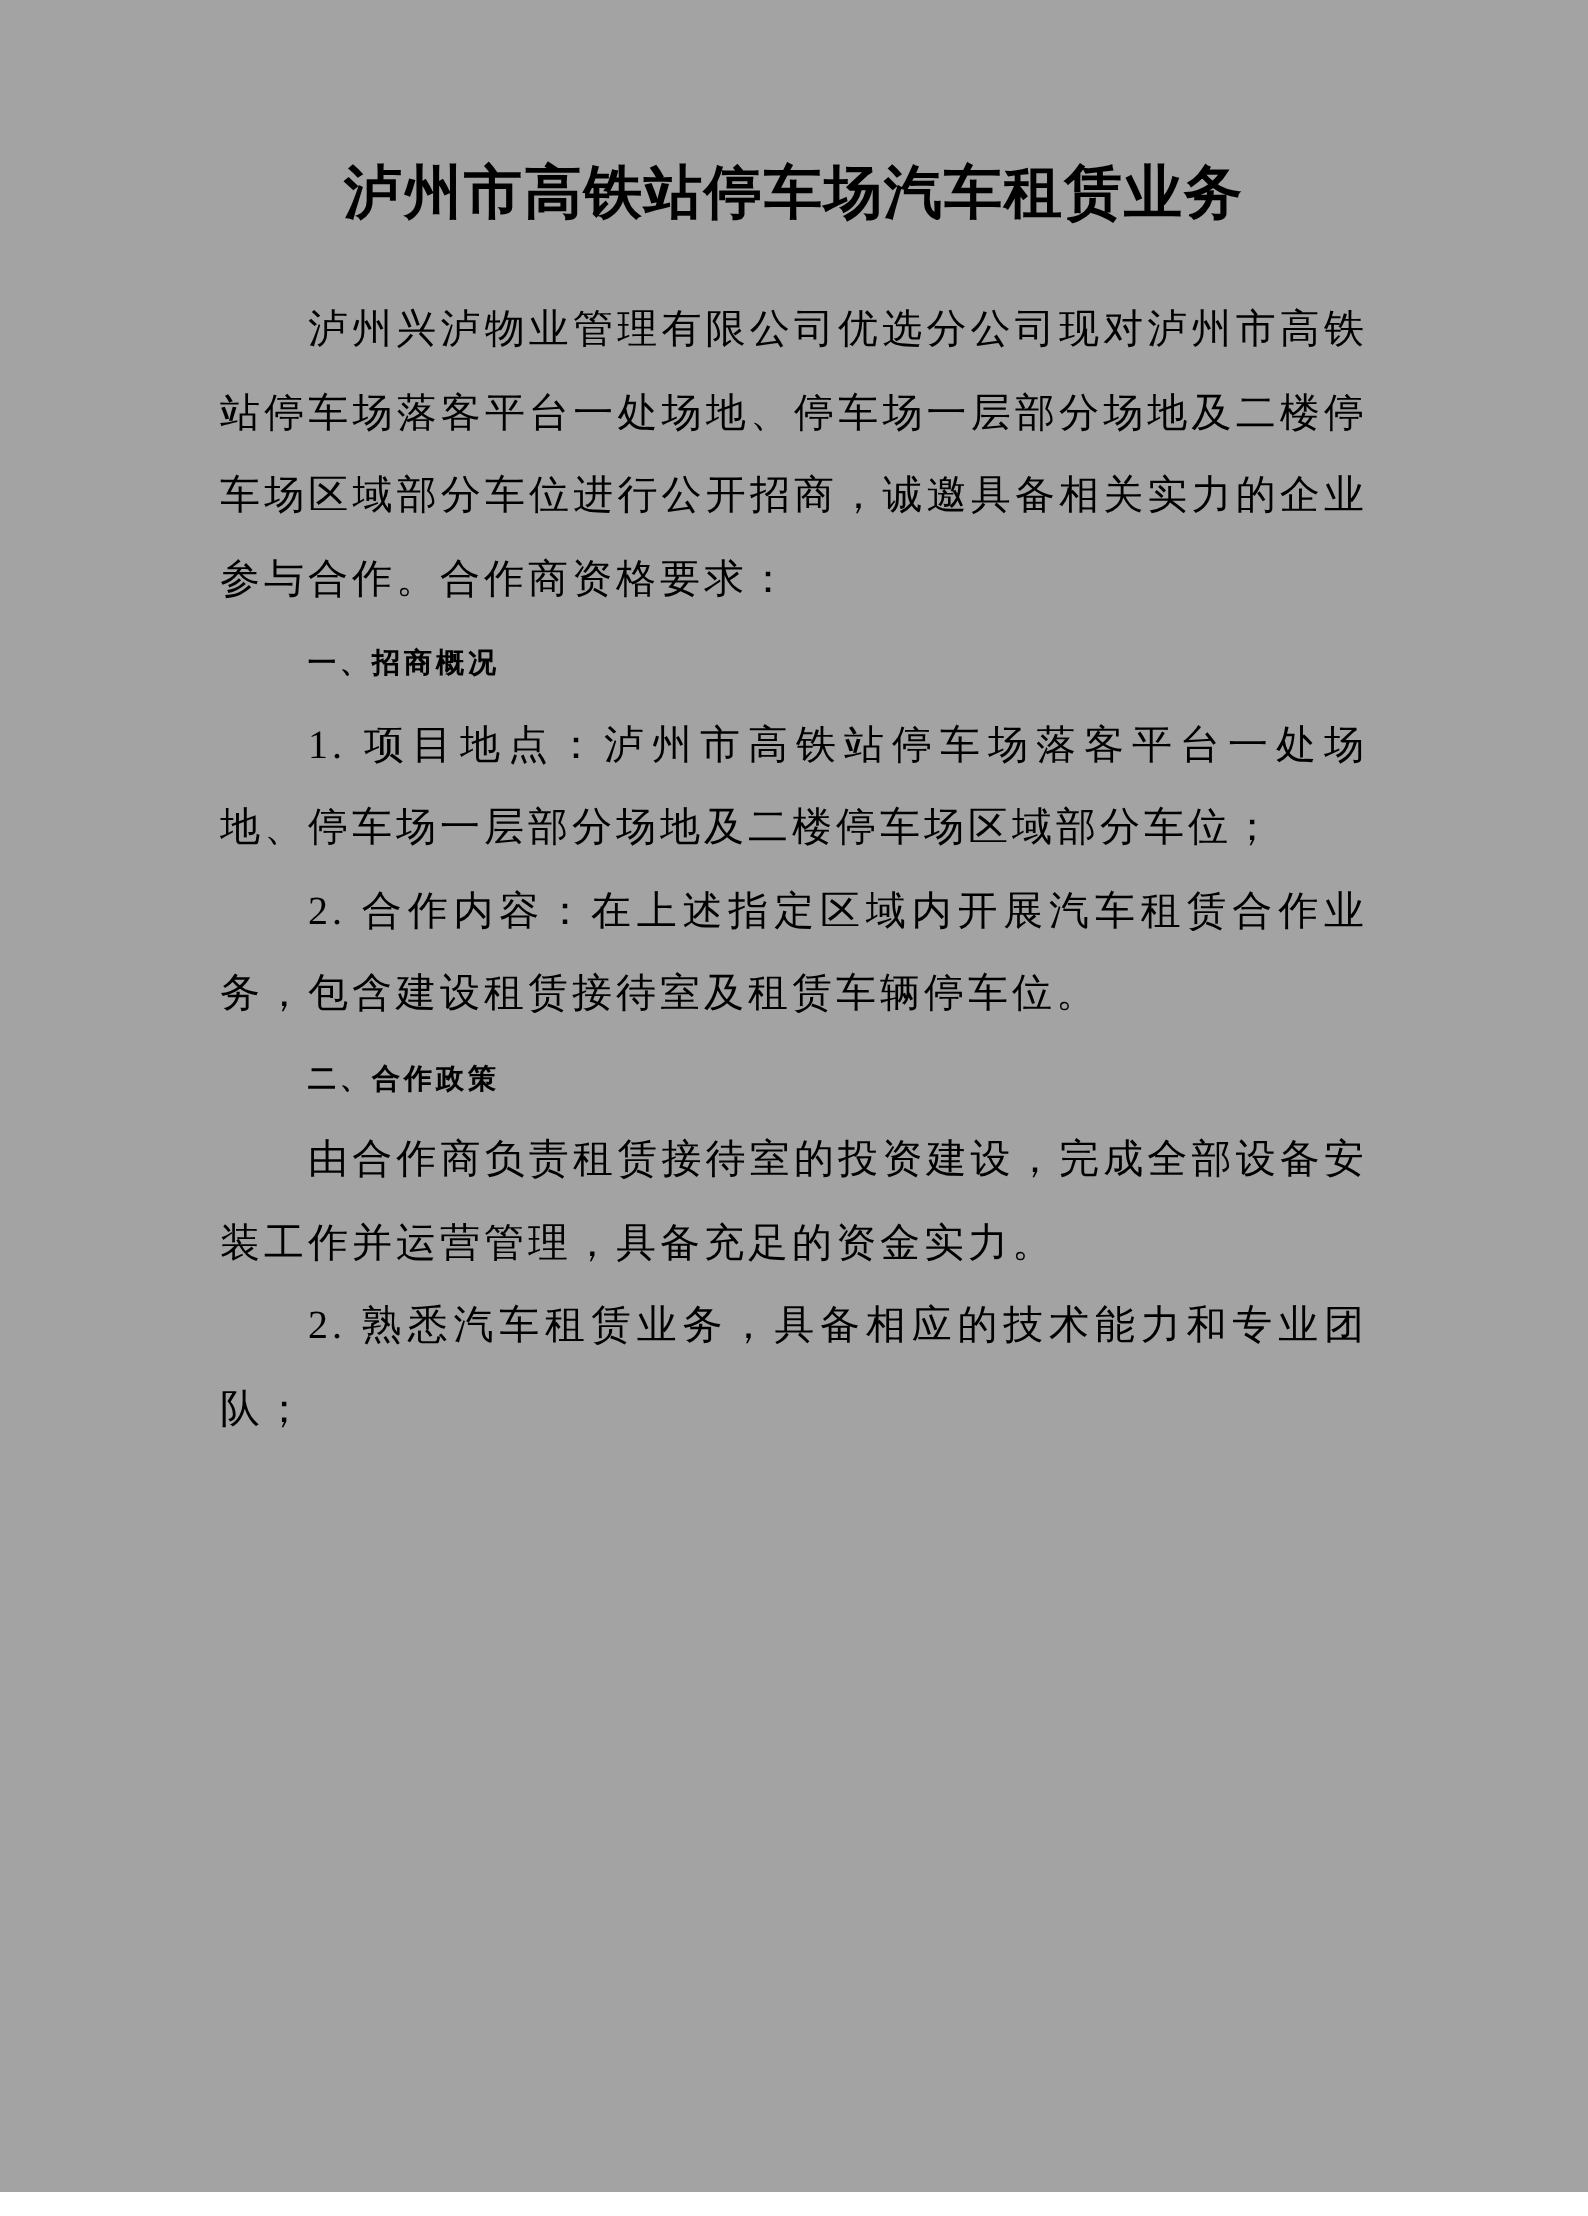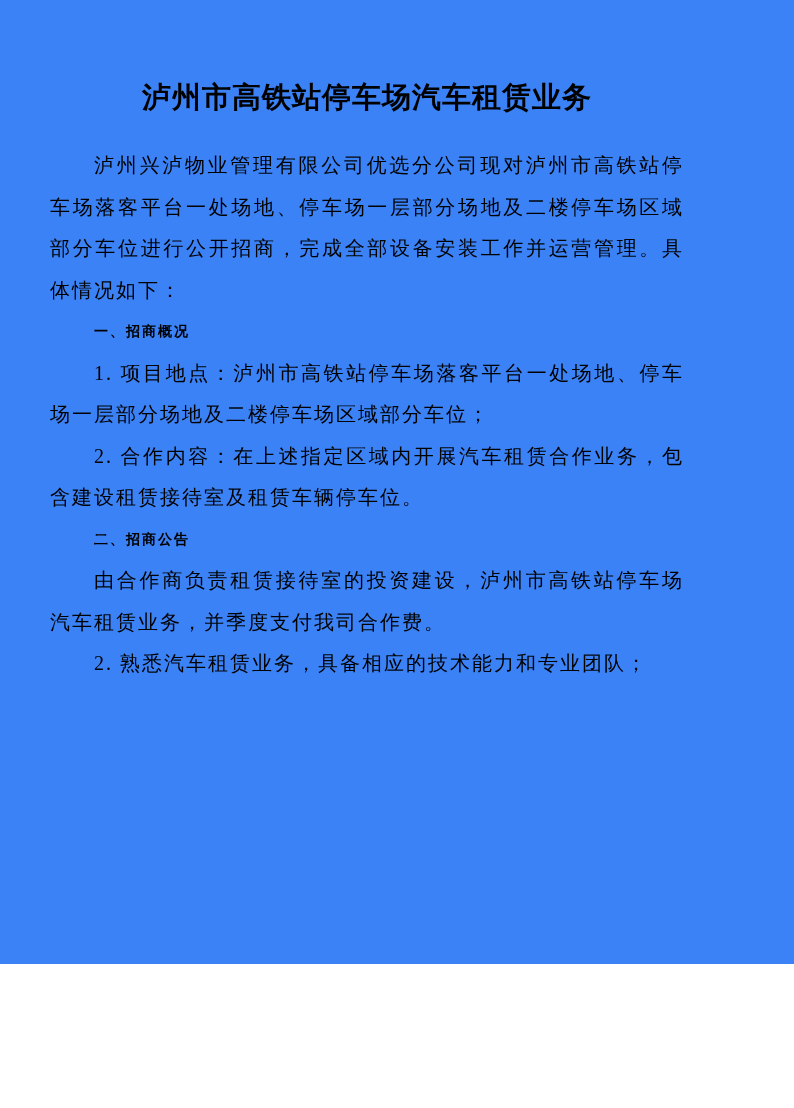--- a/index.html
+++ b/index.html
@@ -3,25 +3,25 @@
 <meta charset="utf-8">
 <style>
   html, body {
     margin: 0;
     padding: 0;
     background: #ffffff;
   }
   .page {
     position: relative;
     width: 794px;
-    height: 964px;
+    height: 1096px;
     margin: 0 auto;
-    background: #3b82f6;
+    background: #a3a3a3;
     box-sizing: border-box;
-    padding: 70px 110px 0 50px;
+    padding: 70px 110px 0 110px;
     overflow: hidden;
     color: #000000;
   }
   .doc-title {
     margin: 0;
     font-family: "Liberation Sans", "DejaVu Sans", sans-serif;
     font-weight: bold;
     font-size: 29px;
     line-height: 54px;
     text-align: center;
@@ -59,25 +59,25 @@
 <body>
 
 <div class="page">
 
   <h1 class="doc-title">
     <span class="title-line">泸州市高铁站停车场汽车租赁业务</span>
   </h1>
 
   <div class="doc-body">
 
-    <p class="para">泸州兴泸物业管理有限公司优选分公司现对泸州市高铁站停车场落客平台一处场地、停车场一层部分场地及二楼停车场区域部分车位进行公开招商，完成全部设备安装工作并运营管理。具体情况如下：</p>
+    <p class="para">泸州兴泸物业管理有限公司优选分公司现对泸州市高铁站停车场落客平台一处场地、停车场一层部分场地及二楼停车场区域部分车位进行公开招商，诚邀具备相关实力的企业参与合作。合作商资格要求：</p>
 
     <h2 class="heading">一、招商概况</h2>
     <p class="para">1. 项目地点：泸州市高铁站停车场落客平台一处场地、停车场一层部分场地及二楼停车场区域部分车位；</p>
     <p class="para">2. 合作内容：在上述指定区域内开展汽车租赁合作业务，包含建设租赁接待室及租赁车辆停车位。</p>
 
-    <h2 class="heading">二、招商公告</h2>
-    <p class="para">由合作商负责租赁接待室的投资建设，泸州市高铁站停车场汽车租赁业务，并季度支付我司合作费。</p>
+    <h2 class="heading">二、合作政策</h2>
+    <p class="para">由合作商负责租赁接待室的投资建设，完成全部设备安装工作并运营管理，具备充足的资金实力。</p>
 
     <p class="para">2. 熟悉汽车租赁业务，具备相应的技术能力和专业团队；</p>
 
   </div>
 </div>
 
 </body></html>

